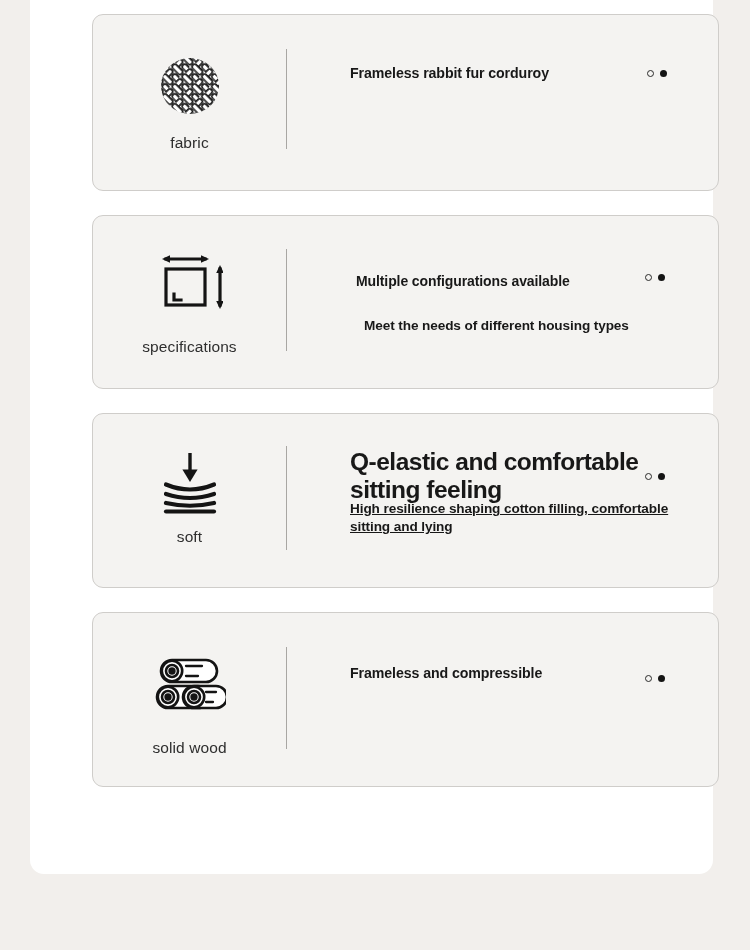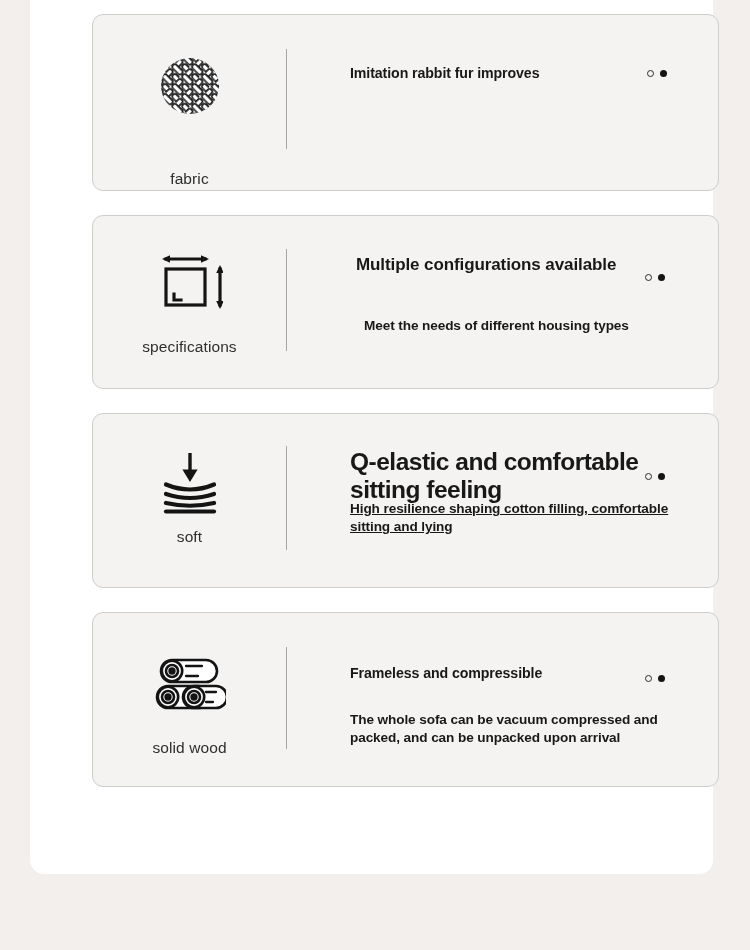--- a/index.html
+++ b/index.html
@@ -76,21 +76,21 @@
     position: absolute;
     left: 0;
     right: 0;
     text-align: center;
     font-size: 15.5px;
     font-weight: 400;
     color: #2e2e2e;
     letter-spacing: .1px;
   }
 
-  .card-fabric     .aside-label { top: 146px; margin-top: 36px; }
+  .card-fabric     .aside-label { top: 146px; }
   .card-specs      .aside-label { top: 352px; }
   .card-soft       .aside-label { top: 558px; }
   .card-solid-wood .aside-label { top: 764px; }
 
   
   .card-fabric     .aside-label { top: 119px; }
   .card-specs      .aside-label { top: 122px; }
   .card-soft       .aside-label { top: 114px; }
   .card-solid-wood .aside-label { top: 126px; }
 
@@ -129,21 +129,21 @@
     line-height: 1.33;
     color: #181818;
     letter-spacing: -.1px;
   }
 
   
   .card-fabric .headline { top: 50px; left: 2px; font-size: 14.2px; }
   .card-fabric .subline  { top: 94px; left: 2px; width: 372px; }
 
   
-  .card-specs .headline { top: 39px; left: 8px; font-size: 17px; }
+  .card-specs .headline { top: 57px; left: 8px; font-size: 14px; }
   .card-specs .subline  { top: 101px; left: 16px; width: 330px; }
 
   
   .card-soft .headline {
     top: 34px; left: 2px;
     font-size: 24.5px; line-height: 1.13;
     letter-spacing: -.5px;
   }
   .card-soft .subline { top: 86px; left: 2px; width: 330px; text-decoration: underline; }
 
@@ -200,21 +200,21 @@
             </defs>
             <g clip-path="url(#weaveClip)">
               <rect x="-10" y="-10" width="90" height="88" fill="url(#weavePat)"></rect>
             </g>
           </svg>
         </div>
         <div class="aside-label">fabric</div>
       </div>
       <div class="divider"></div>
       <div class="card-body">
-        <div class="headline">Imitation rabbit fur improves</div>
+        <div class="headline">Frameless rabbit fur corduroy</div>
       </div>
       <div class="dots">
         <span class="dot hollow"></span>
         <span class="dot solid"></span>
       </div>
     </div>
 
     <div class="feature-card card-specs">
       <div class="card-aside">
         <div class="icon-wrap">
@@ -300,21 +300,20 @@
               <path d="M52 36 H62" stroke-width="2.3"></path>
               <path d="M52 46 H59" stroke-width="2.3"></path>
             </g>
           </svg>
         </div>
         <div class="aside-label">solid wood</div>
       </div>
       <div class="divider"></div>
       <div class="card-body">
         <div class="headline">Frameless and compressible</div>
-        <div class="subline">The whole sofa can be vacuum compressed and packed, and can be unpacked upon arrival</div>
       </div>
       <div class="dots">
         <span class="dot hollow"></span>
         <span class="dot solid"></span>
       </div>
     </div>
 
   </div>
 </div>
 

